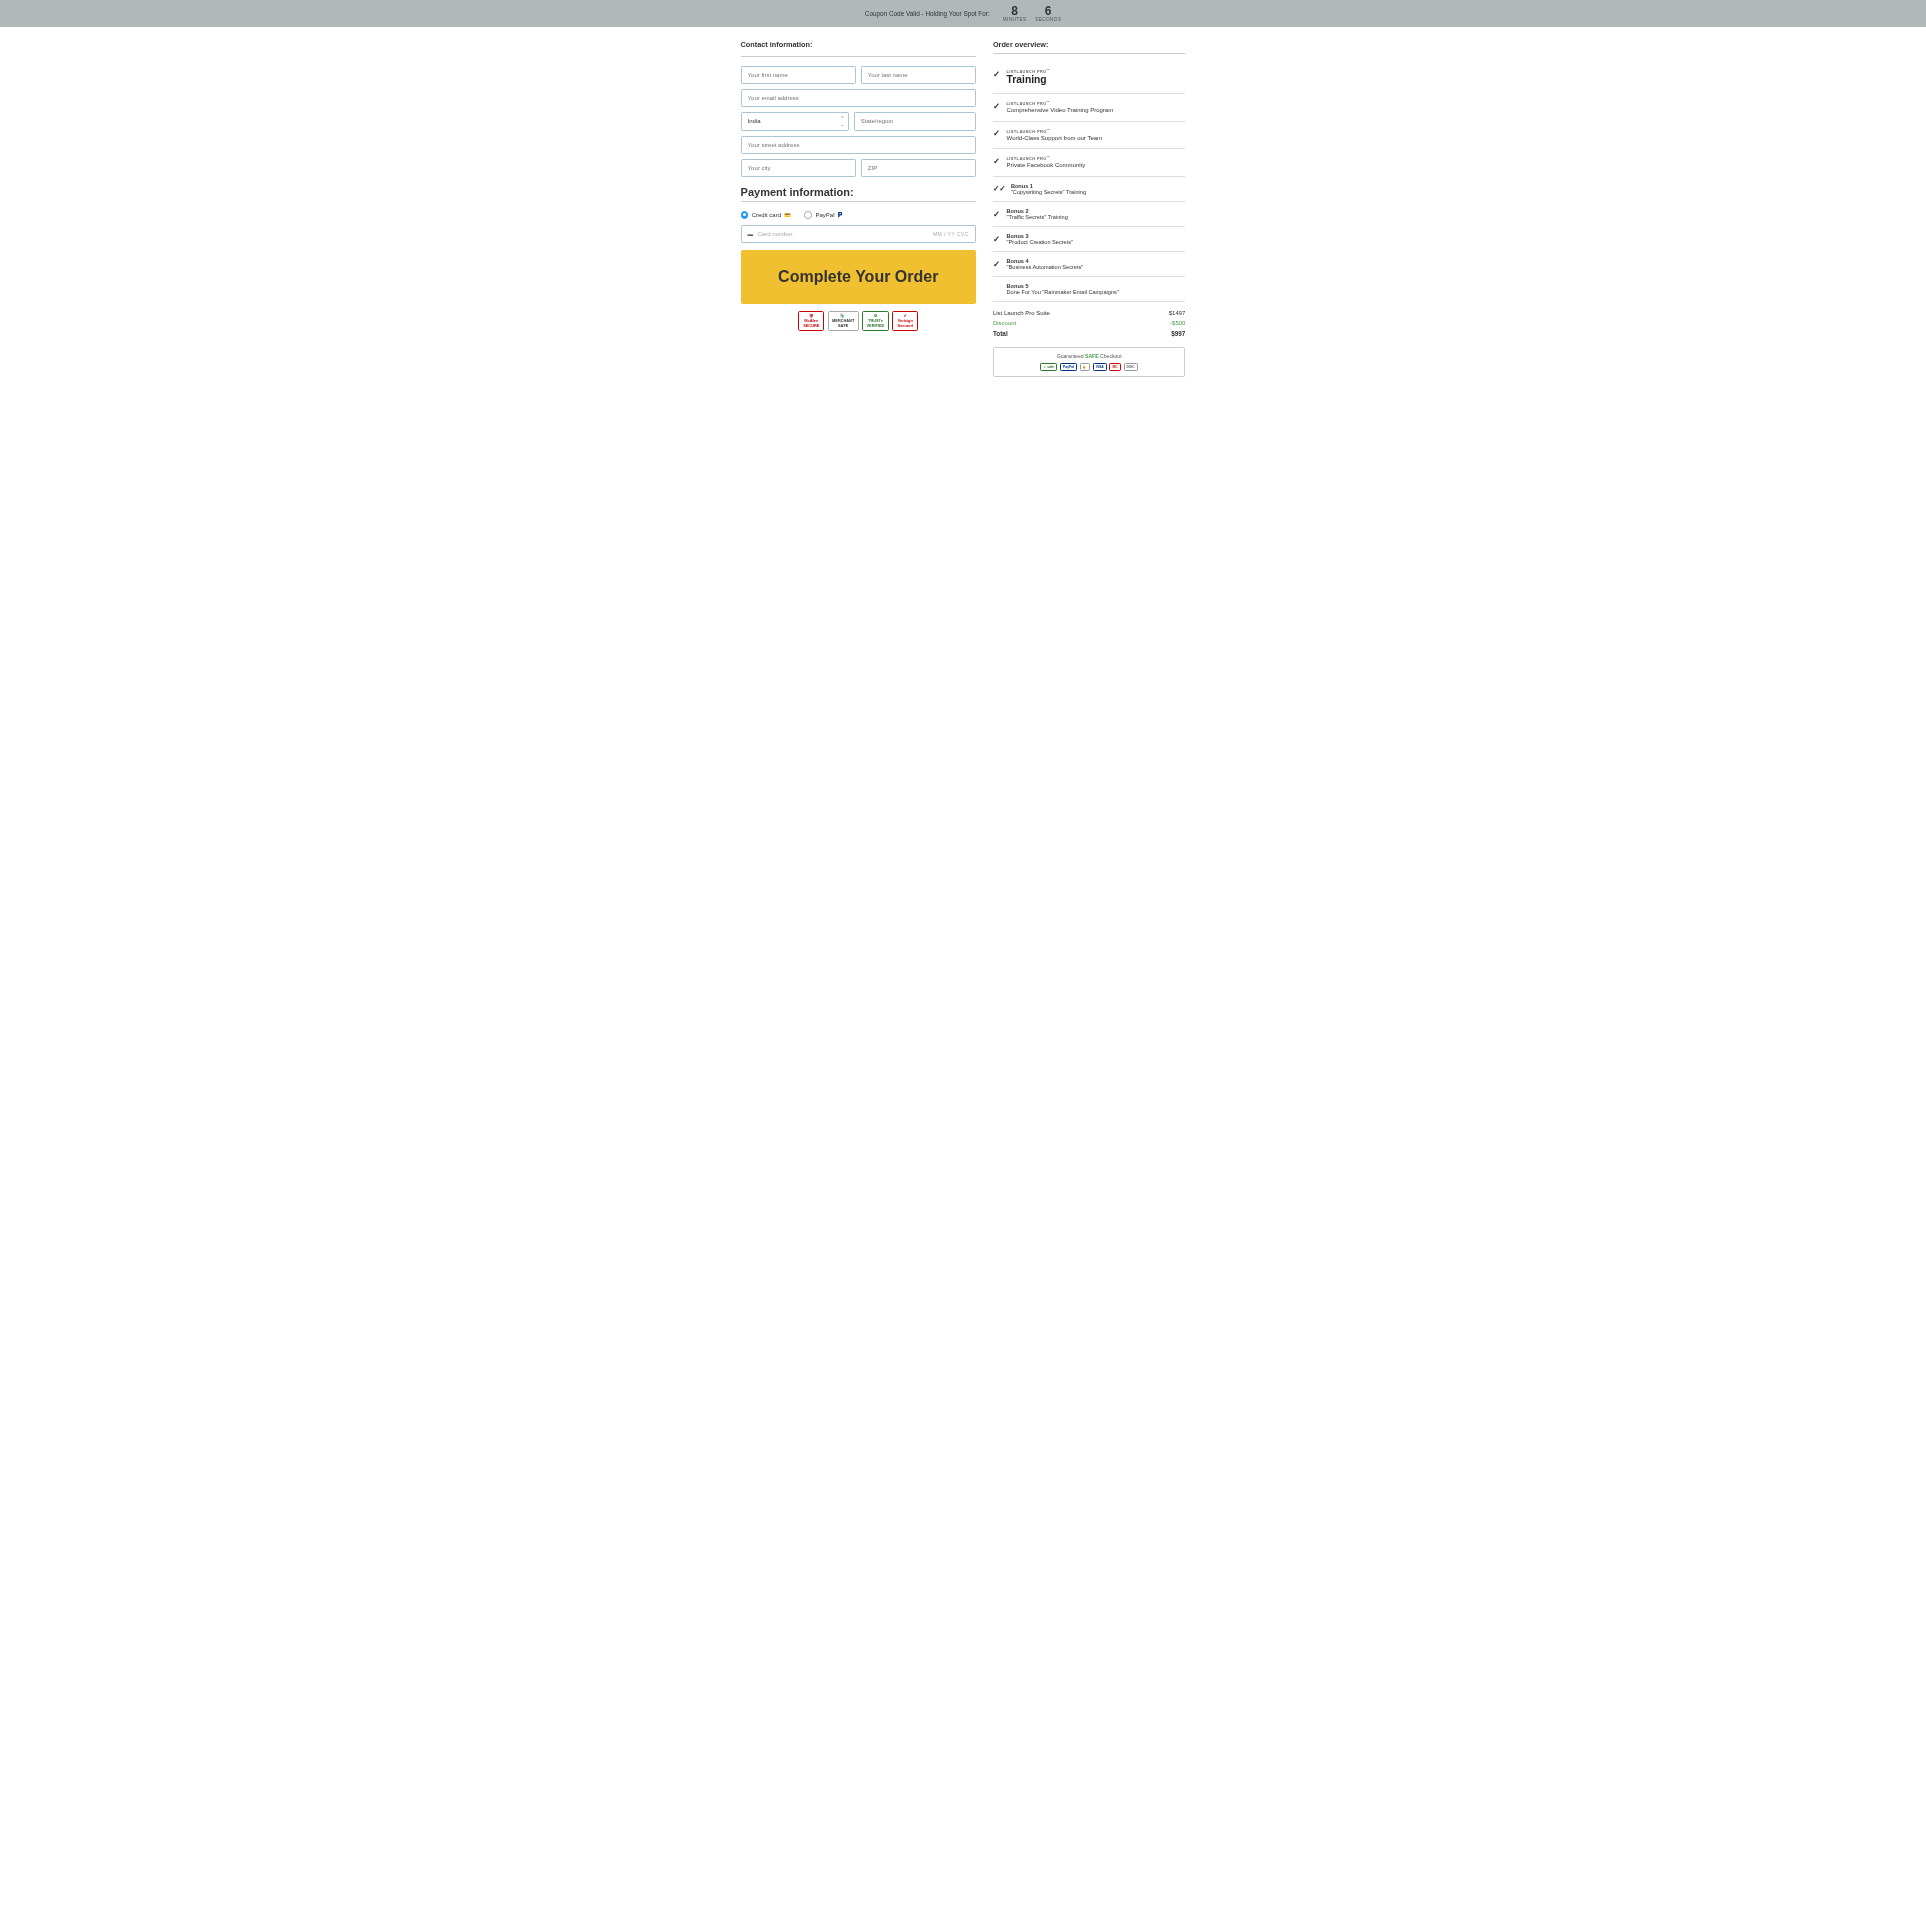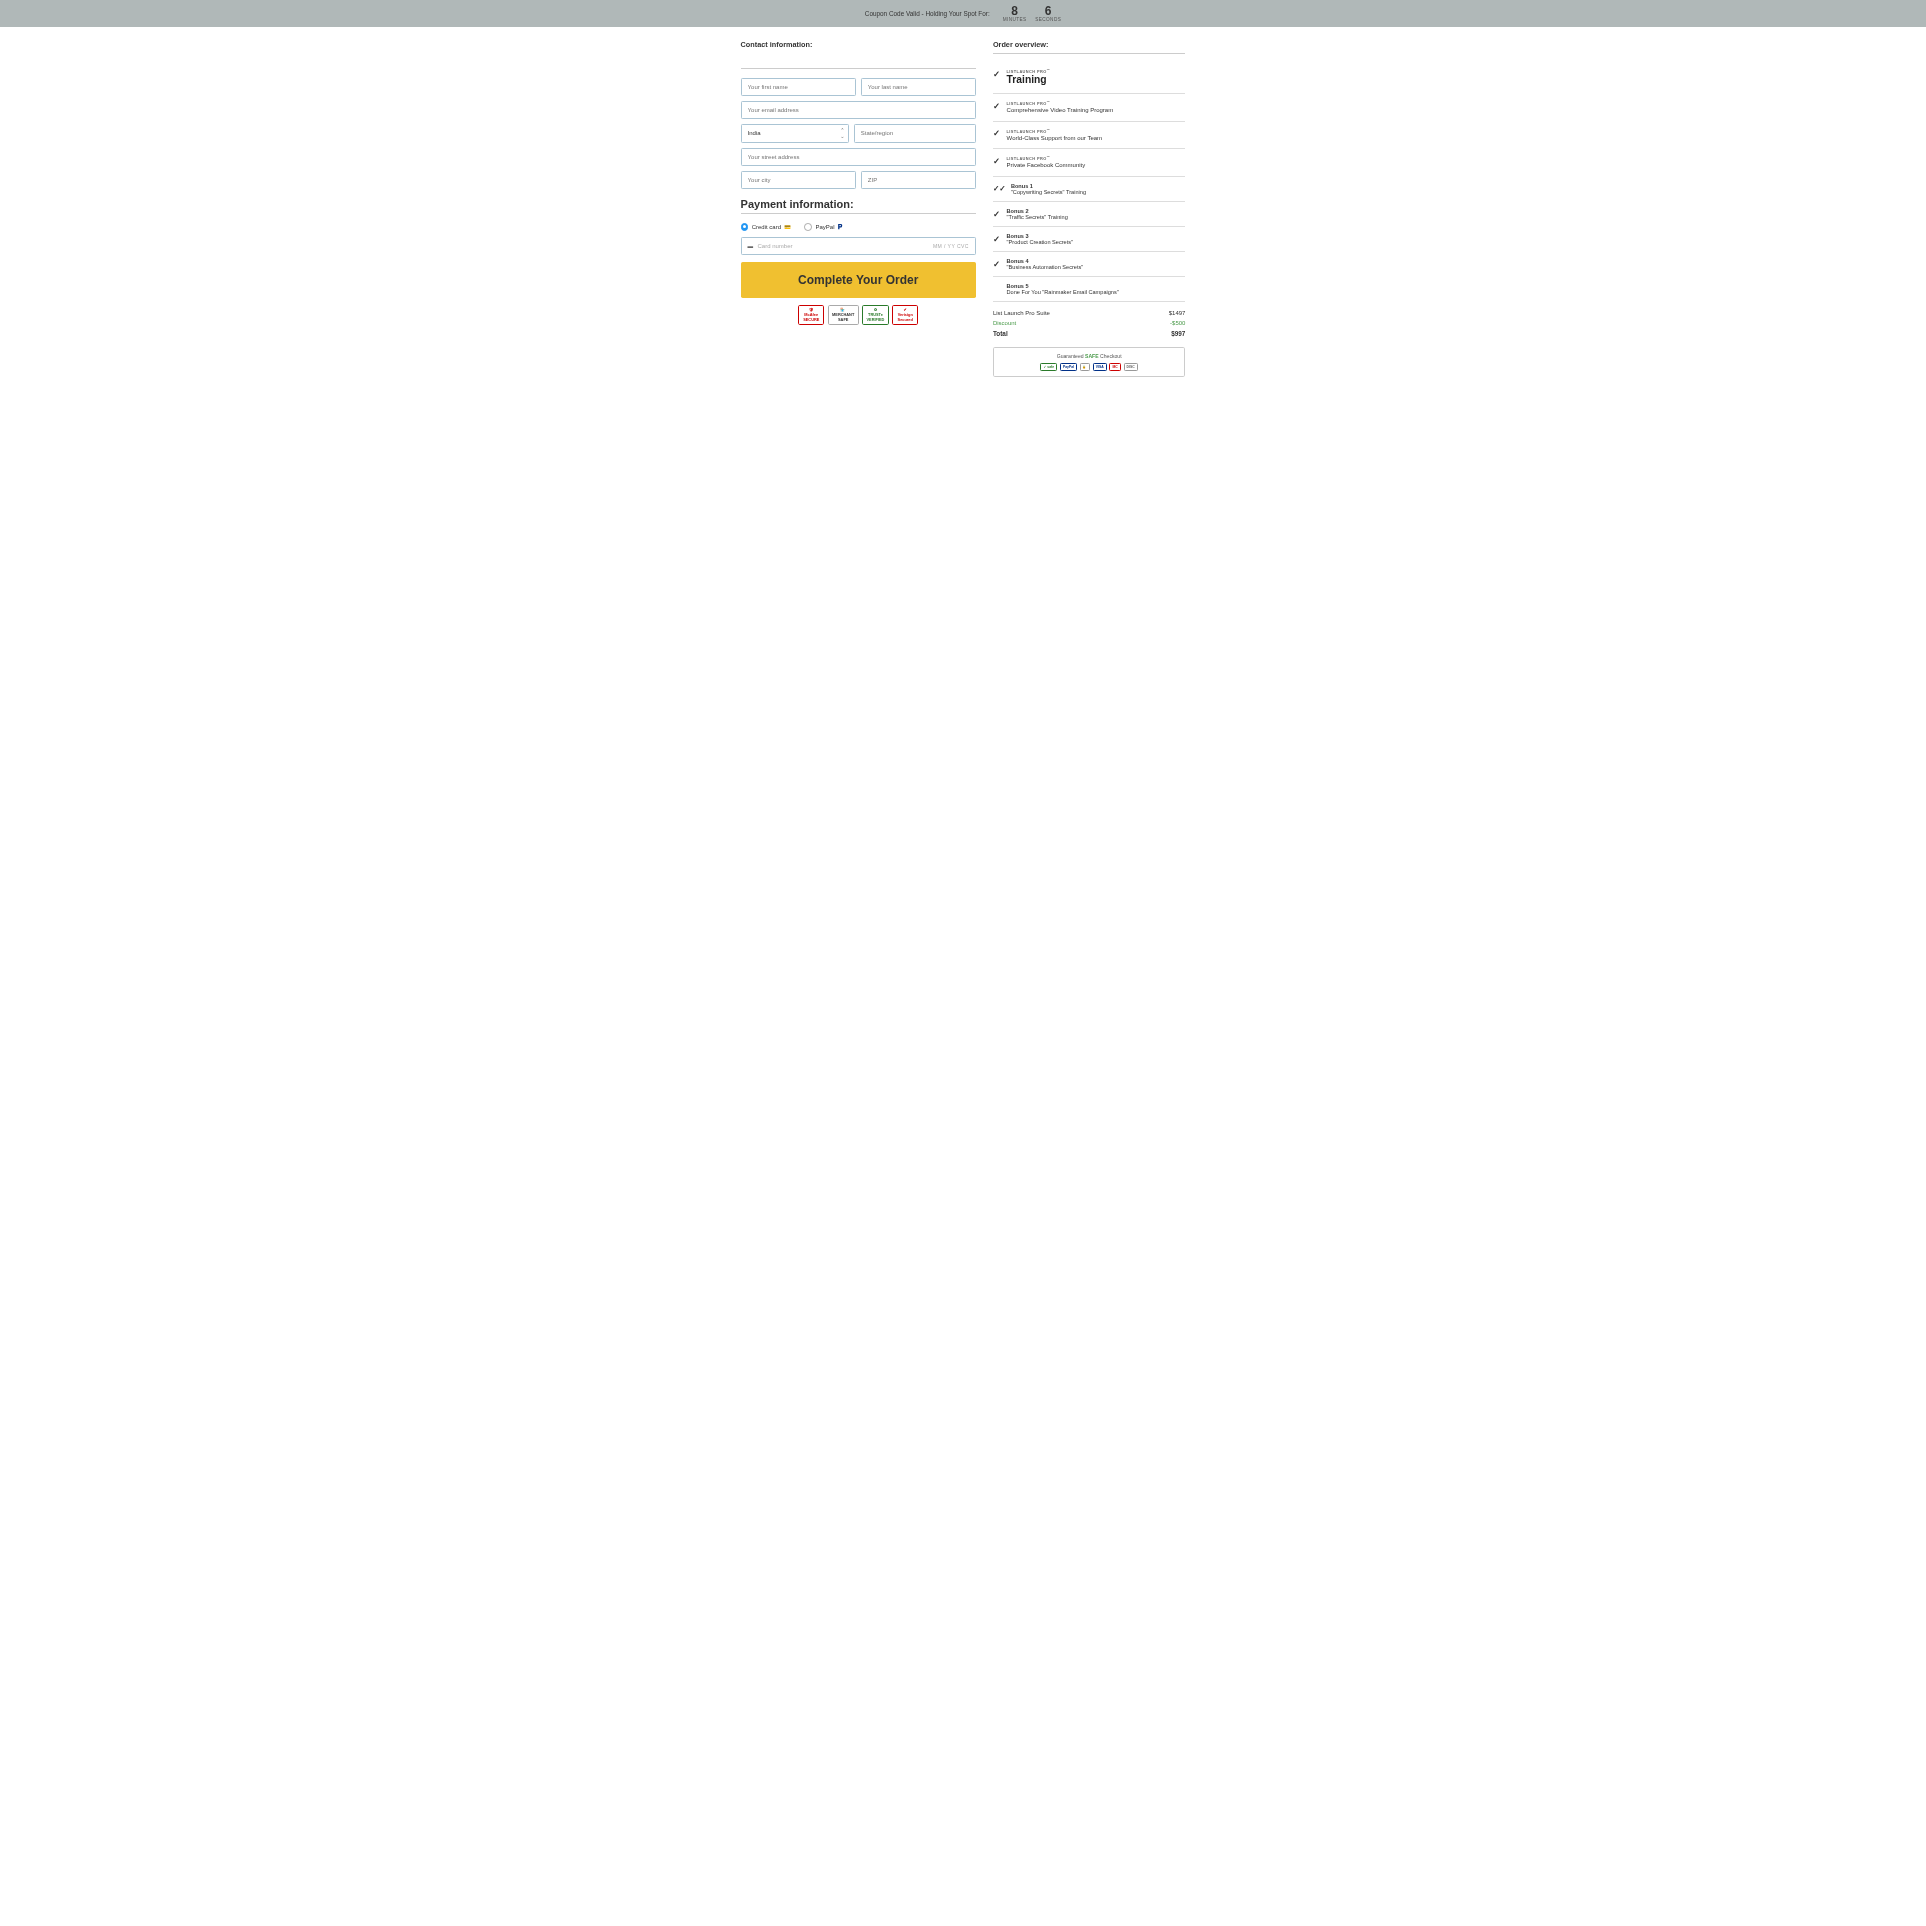--- a/index.html
+++ b/index.html
@@ -53,21 +53,21 @@
 
     
     .right-col {
       flex: 0.9;
     }
 
     .section-title {
       font-size: 7.3px;
       font-weight: 600;
       color: #333;
-      margin-bottom: 19px;
+      margin-bottom: 7px;
     }
 
     .divider {
       border: none;
       border-top: 0.4px solid #ccc;
       margin-bottom: 8.6px;
     }
 
     
     .form-row {
@@ -199,22 +199,22 @@
       color: #aaa;
       letter-spacing: 0.4px;
     }
 
     
     .cta-button {
       width: 100%;
       background: #f0c030;
       border: none;
       border-radius: 1.7px;
-      padding: 11px;
-      font-size: 12px;
+      padding: 18px;
+      font-size: 16px;
       font-weight: 600;
       color: #333;
       cursor: pointer;
       margin-bottom: 7px;
     }
 
     
     .trust-badges {
       display: flex;
       justify-content: center;

